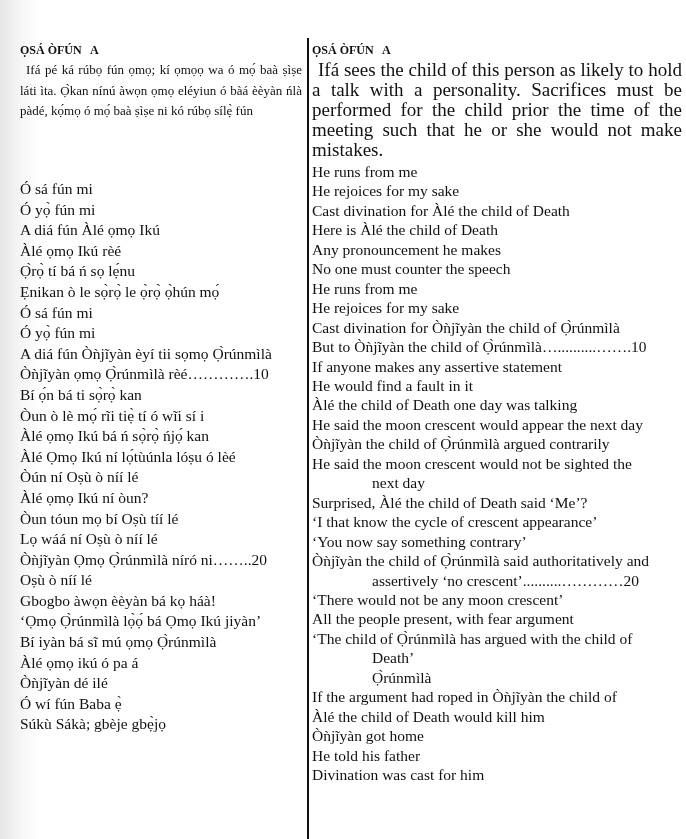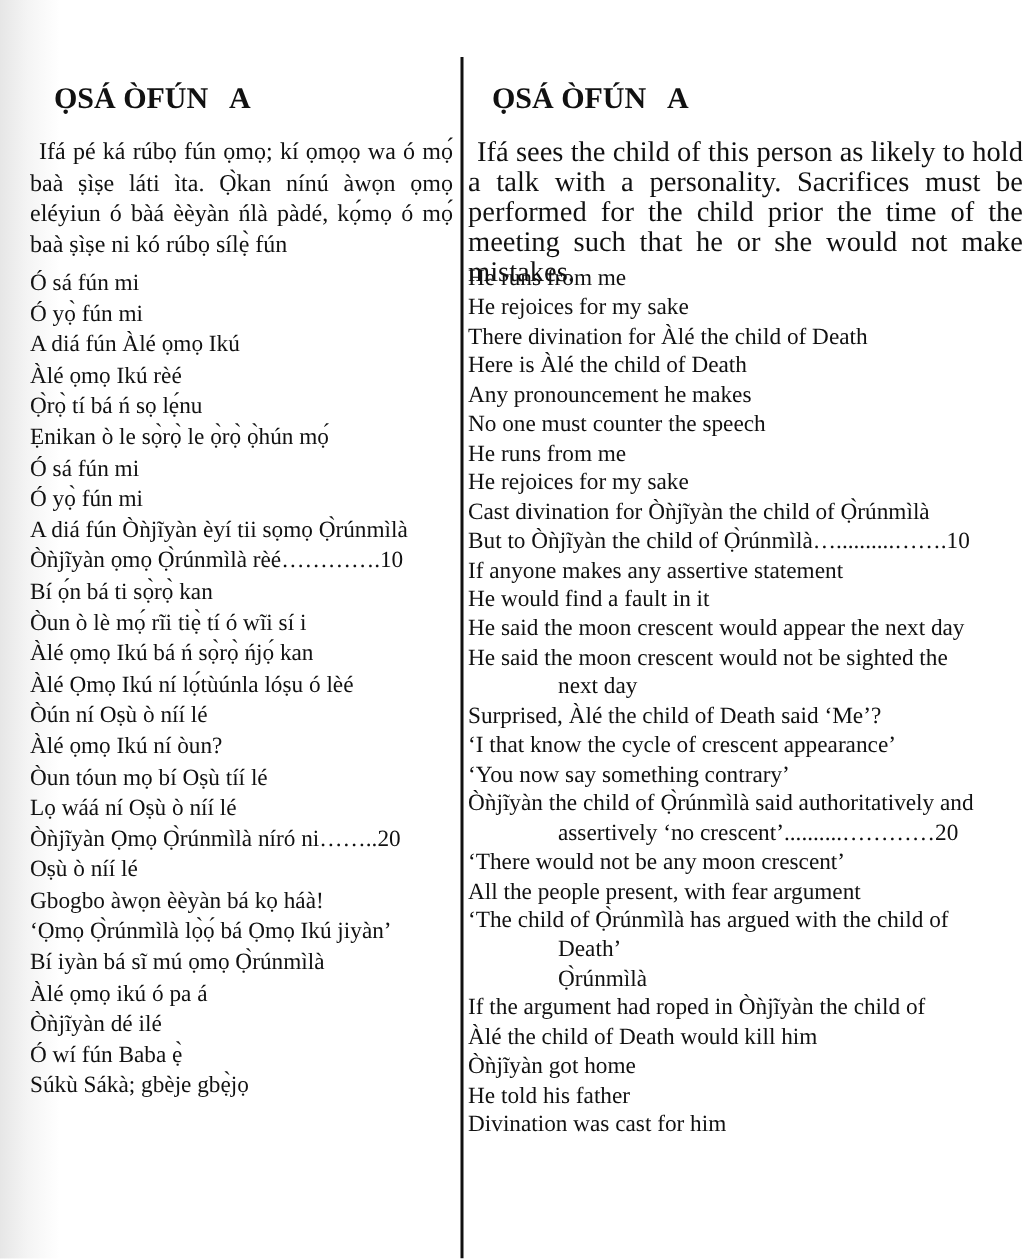--- a/index.html
+++ b/index.html
@@ -8,29 +8,29 @@
     background: linear-gradient(to right, #e6e6e6 0px, #f4f4f4 18px, #ffffff 40px, #ffffff 100%);
     font-family: "Liberation Serif", "DejaVu Serif", serif;
     color: #111;
   }
   .divider {
     position: absolute; left: 307px; top: 38px; width: 2px; height: 801px; background: #111;
   }
   .col-left { position: absolute; left: 20px; top: 40px; width: 282px; }
   .col-right { position: absolute; left: 312px; top: 40px; width: 370px; }
   .title {
-    font-weight: bold; font-size: 20px; line-height: 20px; margin: 16px; white-space: pre;
+    font-weight: bold; font-size: 12px; line-height: 20px; margin: 0; white-space: pre;
   }
   .intro {
-    font-size: 16px; line-height: 20.5px; text-align: justify; text-indent: 6px; margin: 0;
+    font-size: 13px; line-height: 20.5px; text-align: justify; text-indent: 6px; margin: 0;
   }
   .col-right .intro { font-size: 19px; line-height: 20px; }
   .verses { position: absolute; left: 0; margin: 0; padding: 0; list-style: none; }
   .col-left .verses { top: 139px; }
-  .col-right .verses { top: 136px; }
+  .col-right .verses { top: 122px; }
   .verse { font-size: 15.5px; white-space: nowrap; }
   .col-left .verse { line-height: 20.6px; }
   .col-right .verse { line-height: 19.45px; }
   .cont { padding-left: 60px; }
 </style>
 </head>
 <body>
 
 <div class="divider"></div>
 
@@ -67,31 +67,33 @@
       <li class="verse">Súkù Sákà; gbèje gbẹ̀jọ</li>
     </ul>
 </div>
 
 <div class="col-right">
   <h2 class="title">ỌSÁ ÒFÚN   A</h2>
   <p class="intro">Ifá sees the child of this person as likely to hold a talk with a personality. Sacrifices must be performed for the child prior the time of the meeting such that he or she would not make mistakes.</p>
   <ul class="verses" id="english-verses">
       <li class="verse">He runs from me</li>
       <li class="verse">He rejoices for my sake</li>
-      <li class="verse">There divination for Àlé the child of Death</li>
+      <li class="verse">Cast divination for Àlé the child of Death</li>
       <li class="verse">Here is Àlé the child of Death</li>
       <li class="verse">Any pronouncement he makes</li>
       <li class="verse">No one must counter the speech</li>
       <li class="verse">He runs from me</li>
       <li class="verse">He rejoices for my sake</li>
       <li class="verse">Cast divination for Òǹjĩyàn the child of Ọ̀rúnmìlà</li>
       <li class="verse">But to Òǹjĩyàn the child of Ọ̀rúnmìlà…..........…….10</li>
       <li class="verse">If anyone makes any assertive statement</li>
       <li class="verse">He would find a fault in it</li>
+      <li class="verse">Àlé the child of Death one day was talking</li>
       <li class="verse">He said the moon crescent would appear the next day</li>
+      <li class="verse">Òǹjĩyàn the child of Ọ̀rúnmìlà argued contrarily</li>
       <li class="verse">He said the moon crescent would not be sighted the</li>
       <li class="verse cont">next day</li>
       <li class="verse">Surprised, Àlé the child of Death said ‘Me’?</li>
       <li class="verse">‘I that know the cycle of crescent appearance’</li>
       <li class="verse">‘You now say something contrary’</li>
       <li class="verse">Òǹjĩyàn the child of Ọ̀rúnmìlà said authoritatively and</li>
       <li class="verse cont">assertively ‘no crescent’..........…………20</li>
       <li class="verse">‘There would not be any moon crescent’</li>
       <li class="verse">All the people present, with fear argument</li>
       <li class="verse">‘The child of Ọ̀rúnmìlà has argued with the child of</li>

